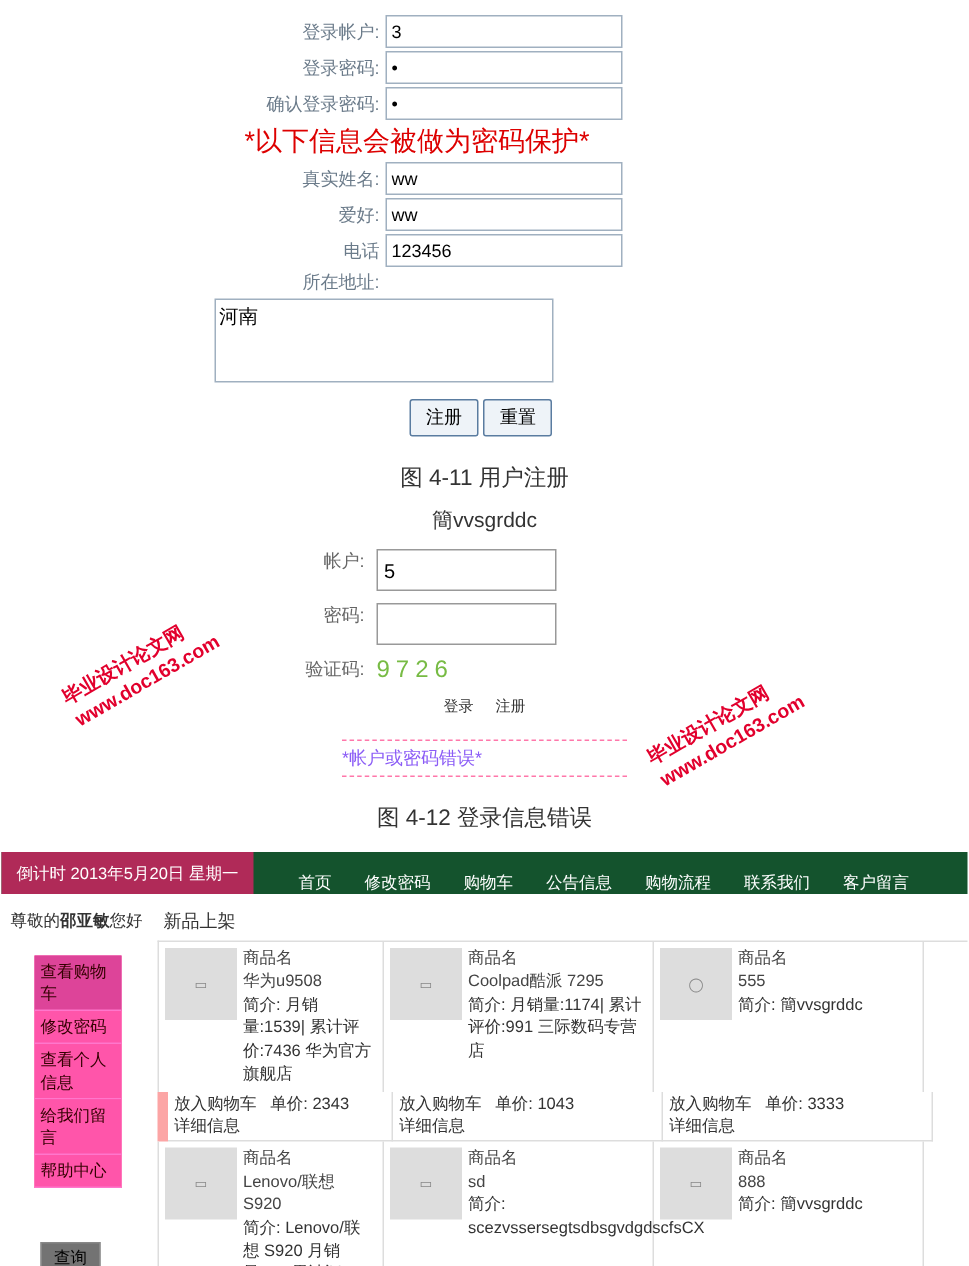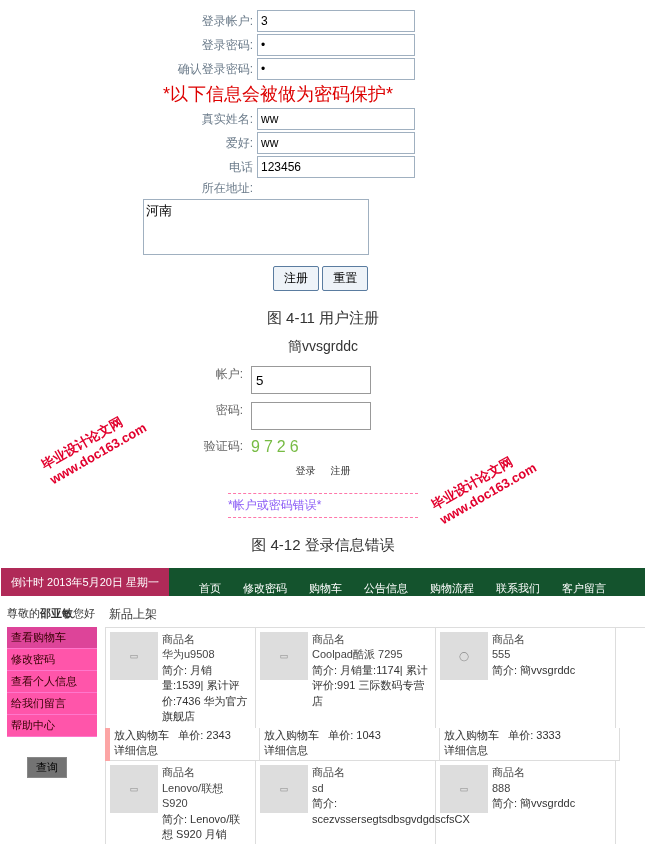--- a/index.html
+++ b/index.html
@@ -26,33 +26,33 @@
 .watermark{position:absolute;color:#e2002d;font-size:13px;font-weight:bold;transform:rotate(-30deg);line-height:1.3;pointer-events:none}
 .wm1{left:40px;top:430px}
 .wm2{left:430px;top:470px}
 .shop{border:1px solid #fff;margin-top:12px}
 .navbar{background:#14532d;height:28px;display:flex;align-items:flex-end;color:#fff;font-size:11px}
 .nav-left{background:#b02a58;padding:0 10px;height:28px;display:flex;align-items:center}
 .nav-items{display:flex;gap:22px;margin-left:30px}
 .shop-body{display:flex;padding:8px 0 0 6px}
 .sidebar{width:90px}
 .hello{font-size:11px;margin:2px 0 6px 0}
-.side-menu{background:#f39;margin:0;padding:0;list-style:none}
+.side-menu{background:#f39;margin:16px;padding:0;list-style:none}
 .side-menu li{background:#f5a;color:#300;font-size:11px;padding:3px 4px;border-bottom:1px solid #f7c}
 .side-menu li:first-child{background:#d49}
 .qbtn{border:1px solid #888;background:#737373;padding:2px 8px;font-size:11px;margin:20px 0 0 20px;cursor:pointer}
 .content{flex:1;margin-left:8px}
 .sect{font-size:12px;margin:2px 0 4px 4px}
 .grid{display:grid;grid-template-columns:150px 180px 180px;border-top:1px solid #ddd;border-left:1px solid #ddd}
 .cell{border-right:1px solid #ddd;border-bottom:0;padding:4px;font-size:11px;display:flex;position:relative;min-height:90px}
 .pimg{width:48px;height:48px;background:#ddd;margin-right:4px;flex-shrink:0;display:flex;align-items:center;justify-content:center;font-size:9px;color:#888}
 .pinfo{flex:1;line-height:1.4}
 .pname{color:#444}
 .below{font-size:11px;color:#333;padding:0 4px 2px 4px;border-right:1px solid #ddd;border-bottom:1px solid #ddd}
-.row2{display:grid;grid-template-columns:150px 180px 180px;border-left:5px solid #fca5a5}
+.row2{display:grid;grid-template-columns:150px 180px 180px;border-left:7px solid #fca5a5}
 </style>
 </head>
 <body>
 <div class="page">
 
 <div class="reg-form">
   <div class="row">
         <span class="lbl">登录帐户:</span>
         <input class="inp" value="3" style="">
       </div>

